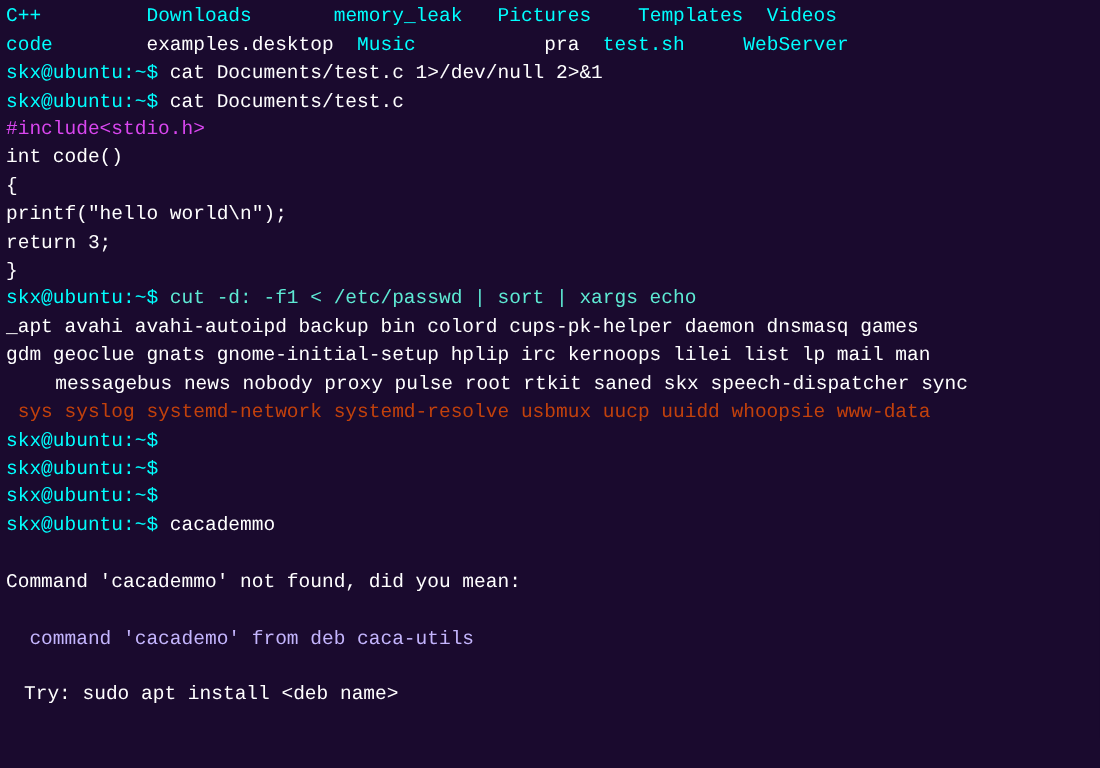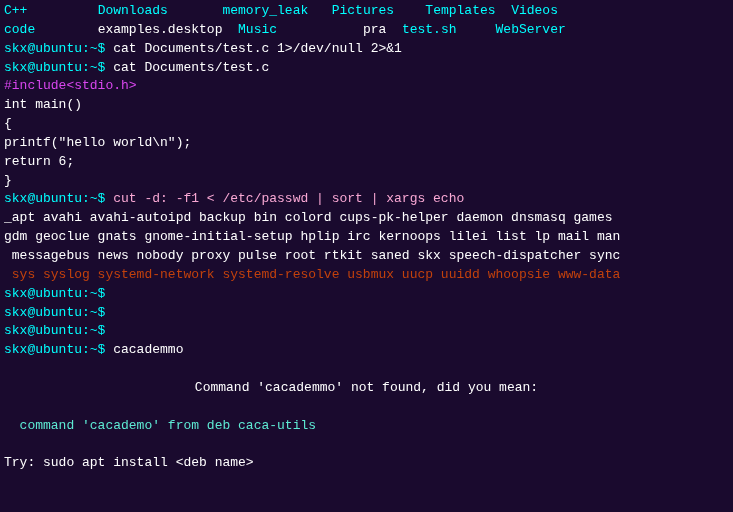--- a/index.html
+++ b/index.html
@@ -28,37 +28,37 @@
 </head>
 <body>
 
 <div class="terminal">
   <div id="terminal-content">
       <div class="line"><span style="color: rgb(0, 255, 255);">C++</span><span style="color: rgb(255, 255, 255);">         </span><span style="color: rgb(0, 255, 255);">Downloads</span><span style="color: rgb(255, 255, 255);">       </span><span style="color: rgb(0, 255, 255);">memory_leak</span><span style="color: rgb(255, 255, 255);">   </span><span style="color: rgb(0, 255, 255);">Pictures</span><span style="color: rgb(255, 255, 255);">    </span><span style="color: rgb(0, 255, 255);">Templates</span><span style="color: rgb(255, 255, 255);">  </span><span style="color: rgb(0, 255, 255);">Videos</span></div>
       <div class="line"><span style="color: rgb(0, 255, 255);">code</span><span style="color: rgb(255, 255, 255);">        examples.desktop  </span><span style="color: rgb(0, 255, 255);">Music</span><span style="color: rgb(255, 255, 255);">           pra  </span><span style="color: rgb(0, 255, 255);">test.sh</span><span style="color: rgb(255, 255, 255);">     </span><span style="color: rgb(0, 255, 255);">WebServer</span></div>
       <div class="line"><span style="color: rgb(0, 255, 255);">skx@ubuntu:~$ </span><span style="color: rgb(255, 255, 255);">cat Documents/test.c 1&gt;/dev/null 2&gt;&amp;1</span></div>
       <div class="line"><span style="color: rgb(0, 255, 255);">skx@ubuntu:~$ </span><span style="color: rgb(255, 255, 255); font-family: Liberation Mono, monospace;">cat Documents/test.c</span></div>
       <div class="line" style="color: #d946ef;">#include&lt;stdio.h&gt;</div>
-      <div class="line" style="color: rgb(255, 255, 255);">int main()</div>
+      <div class="line" style="color: rgb(255, 255, 255);">int code()</div>
       <div class="line" style="color: rgb(255, 255, 255);">{</div>
       <div class="line" style="color: rgb(255, 255, 255);">printf("hello world\n");</div>
-      <div class="line" style="color: rgb(255, 255, 255);">return 6;</div>
+      <div class="line" style="color: rgb(255, 255, 255);">return 3;</div>
       <div class="line" style="color: rgb(255, 255, 255);">}</div>
-      <div class="line"><span style="color: rgb(0, 255, 255);">skx@ubuntu:~$ </span><span style="color: #f9a8d4; text-align: center;">cut -d: -f1 &lt; /etc/passwd | sort | xargs echo</span></div>
+      <div class="line"><span style="color: rgb(0, 255, 255);">skx@ubuntu:~$ </span><span style="color: #5eead4; text-align: center;">cut -d: -f1 &lt; /etc/passwd | sort | xargs echo</span></div>
       <div class="line" style="color: rgb(255, 255, 255);">_apt avahi avahi-autoipd backup bin colord cups-pk-helper daemon dnsmasq games</div>
       <div class="line" style="color: rgb(255, 255, 255);">gdm geoclue gnats gnome-initial-setup hplip irc kernoops lilei list lp mail man</div>
-      <div class="line" style="color: rgb(255, 255, 255);"> messagebus news nobody proxy pulse root rtkit saned skx speech-dispatcher sync</div>
+      <div class="line" style="color: rgb(255, 255, 255); margin-left: 25px;"> messagebus news nobody proxy pulse root rtkit saned skx speech-dispatcher sync</div>
       <div class="line" style="color: #c2410c;"> sys syslog systemd-network systemd-resolve usbmux uucp uuidd whoopsie www-data</div>
       <div class="line"><span style="color: rgb(0, 255, 255);">skx@ubuntu:~$</span></div>
       <div class="line"><span style="color: rgb(0, 255, 255);">skx@ubuntu:~$</span></div>
       <div class="line"><span style="color: rgb(0, 255, 255);">skx@ubuntu:~$</span></div>
       <div class="line"><span style="color: rgb(0, 255, 255);">skx@ubuntu:~$ </span><span style="color: rgb(255, 255, 255);">cacademmo</span></div>
       <div class="line"> </div>
-      <div class="line" style="color: rgb(255, 255, 255); text-align: center;">Command 'cacademmo' not found, did you mean:</div>
+      <div class="line" style="color: rgb(255, 255, 255);">Command 'cacademmo' not found, did you mean:</div>
       <div class="line"> </div>
-      <div class="line" style="color: #5eead4;">  command 'cacademo' from deb caca-utils</div>
+      <div class="line" style="color: #c4b5fd;">  command 'cacademo' from deb caca-utils</div>
       <div class="line"> </div>
-      <div class="line" style="color: rgb(255, 255, 255);">Try: sudo apt install &lt;deb name&gt;</div>
+      <div class="line" style="color: rgb(255, 255, 255); margin-left: 12px;">Try: sudo apt install &lt;deb name&gt;</div>
       <div class="line"> </div>
       <div class="line"><span style="color: rgb(0, 255, 255);">skx@ubuntu:~$ </span><span style="color: rgb(255, 255, 255);">cacafire</span></div>
       <div class="line"><span style="color: rgb(0, 255, 255);">skx@ubuntu:~$ </span><span style="color: rgb(255, 255, 255);">cacafire</span></div>
     </div>
 </div>
 
 </body></html>

